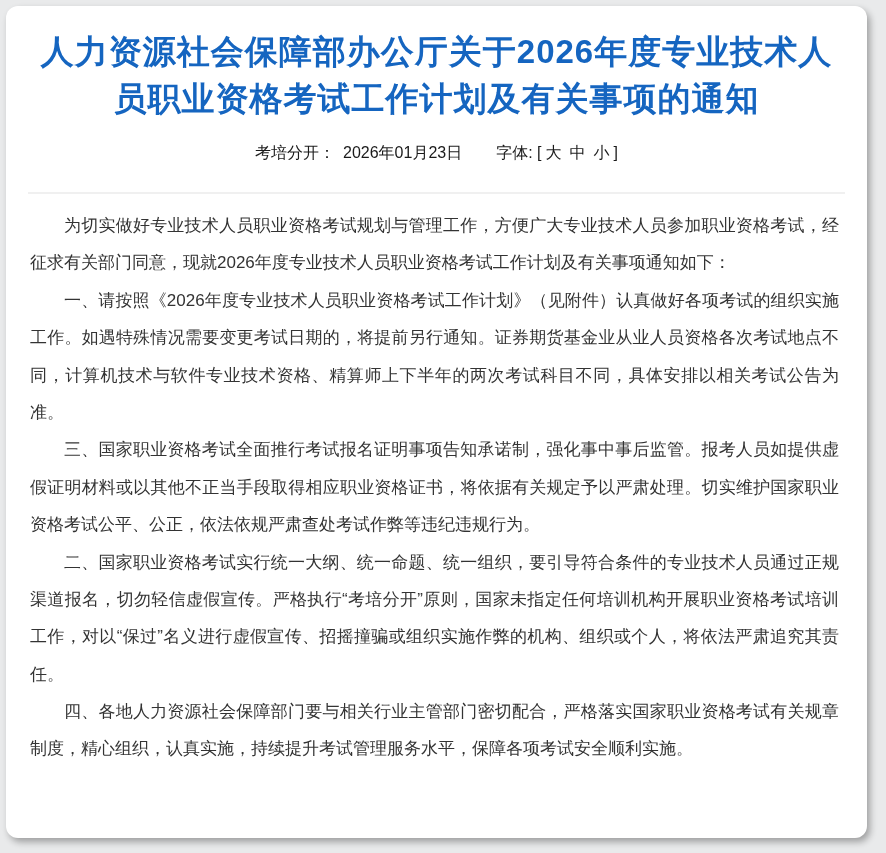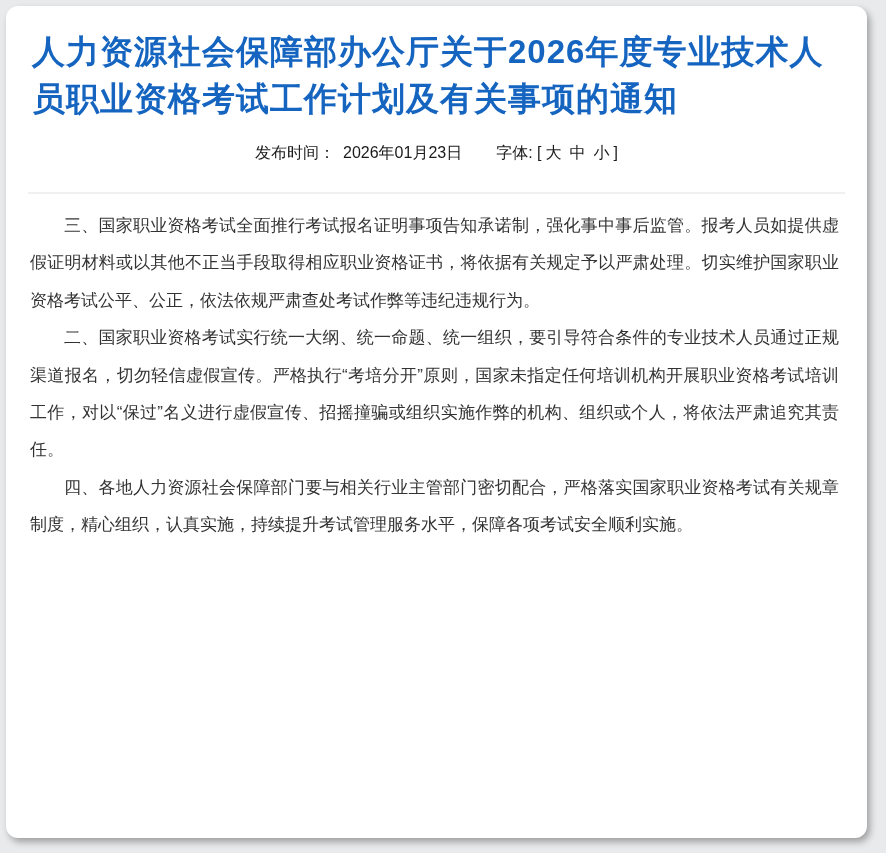--- a/index.html
+++ b/index.html
@@ -13,21 +13,21 @@
     position: absolute;
     left: 6px; top: 6px;
     width: 861px; height: 832px;
     background: #ffffff;
     border-radius: 12px;
     box-shadow: 3px 4px 7px rgba(0,0,0,0.32);
     overflow: hidden;
   }
   .title {
     margin: 22px 26px 0 26px;
-    text-align: left;
+    text-align: center;
     font-size: 33px;
     line-height: 47px;
     font-weight: bold;
     color: #1565c0;
     letter-spacing: 1px;
   }
   .meta {
     margin-top: 20px;
     text-align: center;
     font-size: 16px;
@@ -57,25 +57,27 @@
   .content p.no-indent { text-indent: 0; }
 </style>
 </head>
 <body>
 
 <div class="card">
 
   <h1 class="title">人力资源社会保障部办公厅关于2026年度专业技术人员职业资格考试工作计划及有关事项的通知</h1>
 
   <div class="meta">
-    <span>发布时间：</span><span class="sp"></span><span>2026年01月23日</span><span class="gap"></span><span>字体: [</span><a class="fs">大</a><a class="fs">中</a><a class="fs">小</a><span>]</span>
+    <span>考培分开：</span><span class="sp"></span><span>2026年01月23日</span><span class="gap"></span><span>字体: [</span><a class="fs">大</a><a class="fs">中</a><a class="fs">小</a><span>]</span>
   </div>
 
   <div class="divider"></div>
 
   <div class="content">
+    <p>为切实做好专业技术人员职业资格考试规划与管理工作，方便广大专业技术人员参加职业资格考试，经征求有关部门同意，现就2026年度专业技术人员职业资格考试工作计划及有关事项通知如下：</p>
+    <p>一、请按照《2026年度专业技术人员职业资格考试工作计划》（见附件）认真做好各项考试的组织实施工作。如遇特殊情况需要变更考试日期的，将提前另行通知。证券期货基金业从业人员资格各次考试地点不同，计算机技术与软件专业技术资格、精算师上下半年的两次考试科目不同，具体安排以相关考试公告为准。</p>
     <p>三、国家职业资格考试全面推行考试报名证明事项告知承诺制，强化事中事后监管。报考人员如提供虚假证明材料或以其他不正当手段取得相应职业资格证书，将依据有关规定予以严肃处理。切实维护国家职业资格考试公平、公正，依法依规严肃查处考试作弊等违纪违规行为。</p>
     <p>二、国家职业资格考试实行统一大纲、统一命题、统一组织，要引导符合条件的专业技术人员通过正规渠道报名，切勿轻信虚假宣传。严格执行“考培分开”原则，国家未指定任何培训机构开展职业资格考试培训工作，对以“保过”名义进行虚假宣传、招摇撞骗或组织实施作弊的机构、组织或个人，将依法严肃追究其责任。</p>
     <p>四、各地人力资源社会保障部门要与相关行业主管部门密切配合，严格落实国家职业资格考试有关规章制度，精心组织，认真实施，持续提升考试管理服务水平，保障各项考试安全顺利实施。</p>
 
   </div>
 
 </div>
 
 </body></html>

